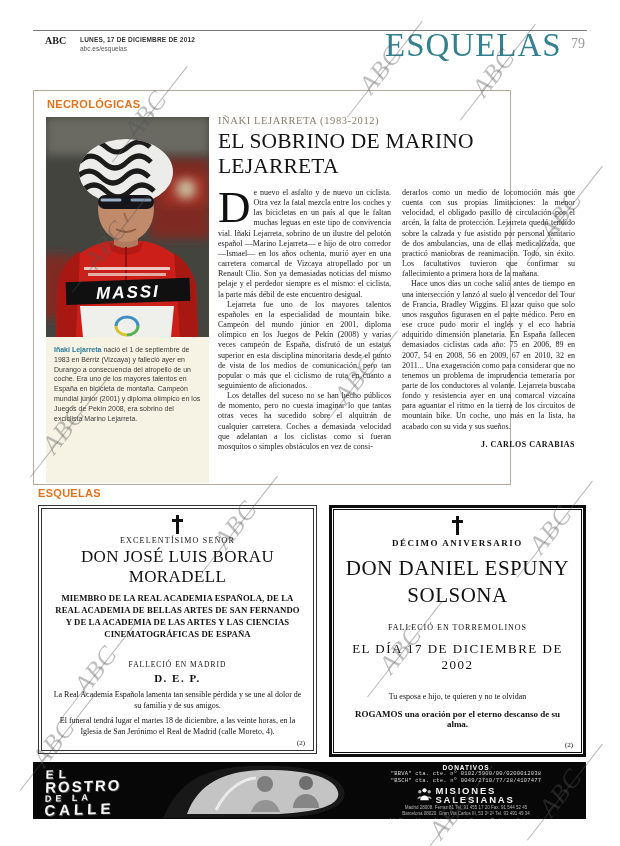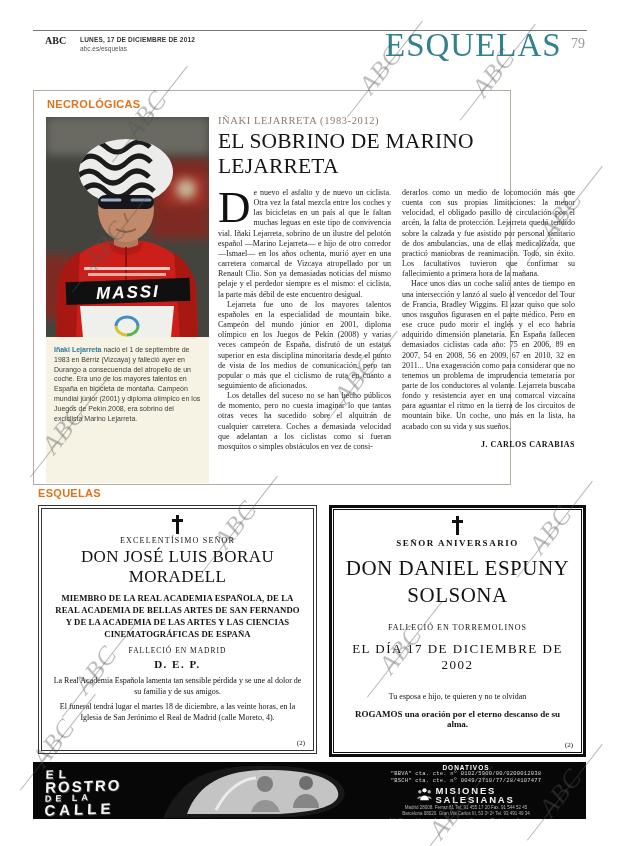--- a/index.html
+++ b/index.html
@@ -46,21 +46,21 @@
   .esq-box-left  { left: 38px;  top: 505px; width: 279px; height: 249px; border: 1px solid #333; }
   .esq-box-right { left: 329px; top: 505px; width: 257px; height: 252px; border: 3px solid #0d0d0d; }
   .esq-inner { position: absolute; inset: 2px; border: 1px solid #333; padding: 4px 10px; text-align: center; color: #111; }
   .esq-box-right .esq-inner { inset: 1px; border-color: #0d0d0d; }
   .cross { position: relative; width: 13px; height: 19px; margin: 2px auto 2px; }
   .cross::before { content: ""; position: absolute; left: 5px; top: 0; width: 3px; height: 19px; background: #111; }
   .cross::after  { content: ""; position: absolute; left: 1px; top: 4px; width: 11px; height: 3px; background: #111; }
   .honorific { font-size: 8px; letter-spacing: 1.2px; margin-top: 1px; }
   .name-l { font-size: 17px; font-weight: normal; line-height: 1.2; margin-top: 2px; letter-spacing: .4px; }
   .titles { font-size: 8.7px; font-weight: bold; line-height: 1.4; margin-top: 4px; letter-spacing: .1px; }
-  .died-place { font-size: 7.5px; letter-spacing: 1px; margin-top: 6px; }
+  .died-place { font-size: 7.5px; letter-spacing: 1px; margin-top: 20px; }
   .died-date { font-size: 12.5px; letter-spacing: 1.2px; margin-top: 3px; }
   .dep { font-size: 11px; font-weight: bold; letter-spacing: 1.5px; margin-top: 3px; }
   .condolence { font-size: 8px; line-height: 1.35; margin-top: 6px; }
   .funeral { font-size: 8px; line-height: 1.35; margin-top: 4px; }
   .ref { position: absolute; right: 8px; bottom: 3px; font-size: 7px; }
   .anniv { font-size: 9px; font-weight: bold; letter-spacing: 1.5px; margin-top: 3px; }
   .name-r { font-size: 21px; font-weight: normal; line-height: 1.3; margin-top: 7px; letter-spacing: .5px; }
   .died-place-r { font-size: 8px; letter-spacing: 1px; margin-top: 13px; }
   .died-date-r { font-size: 13px; letter-spacing: 1.5px; margin-top: 9px; }
   .family { font-size: 8px; margin-top: 19px; }
@@ -197,21 +197,21 @@
       <div class="dep">D. E. P.</div>
       <div class="condolence">La Real Academia Española lamenta tan sensible pérdida y se une al dolor de su familia y de sus amigos.</div>
       <div class="funeral">El funeral tendrá lugar el martes 18 de diciembre, a las veinte horas, en la Iglesia de San Jerónimo el Real de Madrid (calle Moreto, 4).</div>
       <div class="ref">(2)</div>
     </div>
   </div>
 
   <div class="abs esq-box esq-box-right">
     <div class="esq-inner">
       <div class="cross"></div>
-      <div class="anniv">SEÑOR ANIVERSARIO</div>
+      <div class="anniv">DÉCIMO ANIVERSARIO</div>
       <div class="name-r">DON DANIEL ESPUNY SOLSONA</div>
       <div class="died-place-r">FALLECIÓ EN TORREMOLINOS</div>
       <div class="died-date-r">EL DÍA 17 DE DICIEMBRE DE 2002</div>
       <div class="family">Tu esposa e hijo, te quieren y no te olvidan</div>
       <div class="prayer">ROGAMOS una oración por el eterno descanso de su alma.</div>
       <div class="ref">(2)</div>
     </div>
   </div>
 
   <div class="abs ad">

